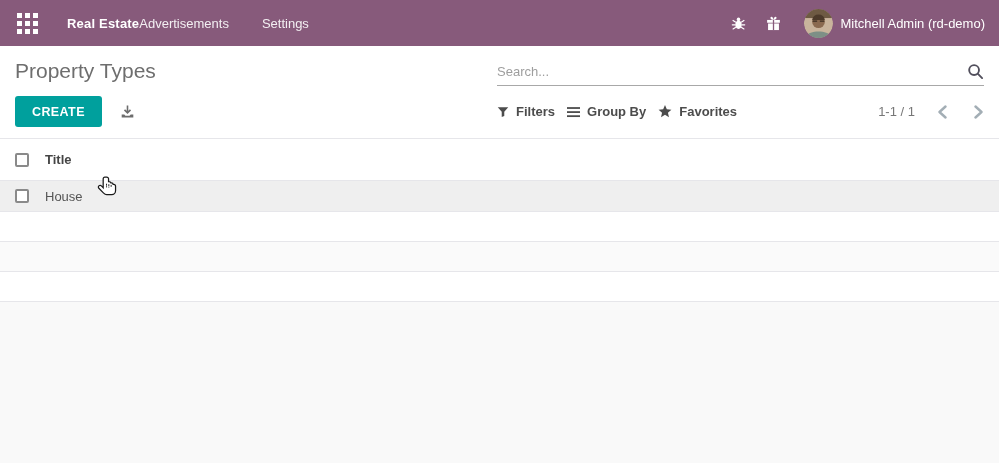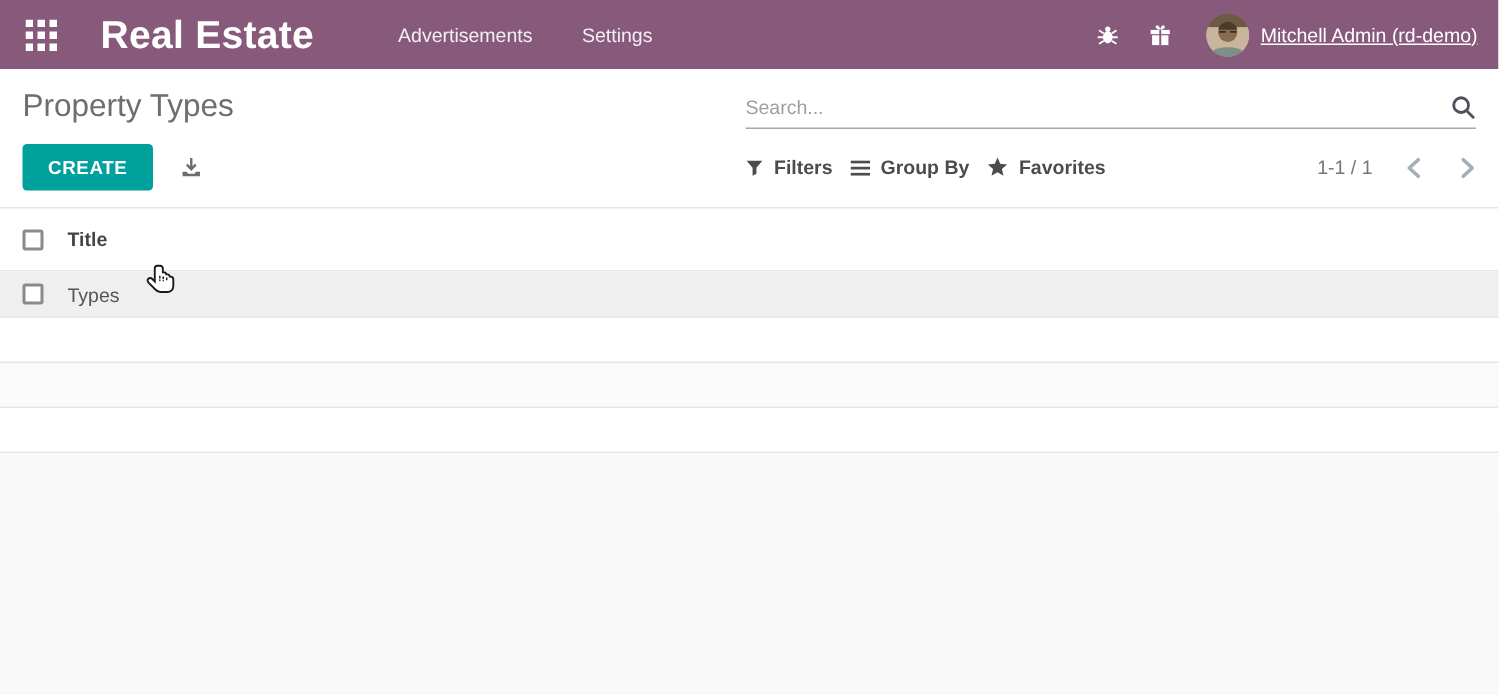--- a/index.html
+++ b/index.html
@@ -21,41 +21,40 @@
     padding: 0 14px 0 15px;
     color: #fff;
   }
   .apps-btn {
     width: 24px; height: 24px;
     display: flex; align-items: center; justify-content: center;
     margin-right: 28px;
     cursor: pointer;
   }
   .brand {
-    font-size: 26px;
+    font-size: 13px;
     font-weight: 700;
     letter-spacing: .2px;
-    margin-right: 56px;
     white-space: nowrap;
   }
   .nav-menu { display: flex; align-items: center; gap: 33px; }
   .nav-menu .menu-item {
     font-size: 13px;
     color: rgba(255,255,255,.9);
     cursor: pointer;
     white-space: nowrap;
   }
   .nav-right { margin-left: auto; display: flex; align-items: center; }
   .nav-icon-btn {
     width: 18px; height: 18px;
     display: flex; align-items: center; justify-content: center;
     color: #fff; cursor: pointer;
   }
   .nav-icon-btn + .nav-icon-btn { margin-left: 17px; }
-  .user-menu { display: flex; align-items: center; margin-left: 21px; cursor: pointer; text-decoration: underline; }
+  .user-menu { display: flex; align-items: center; margin-left: 21px; cursor: pointer; }
   .avatar {
     width: 29px; height: 29px; border-radius: 50%;
     overflow: hidden; flex: 0 0 auto;
   }
   .user-name { font-size: 13px; margin-left: 8px; color: #fff; white-space: nowrap; }
 
   
   .content { height: 417px; background: var(--canvas_bg, #f9f9f9); }
   .control-panel { background: #fff; }
 
@@ -294,21 +293,21 @@
     </div>
   </div>
 
   <div class="list-table">
     <div class="lt-row lt-header">
       <span class="cbox"></span>
       <span class="col-label cell-gap">Title</span>
     </div>
     <div class="lt-row lt-data">
       <span class="cbox"></span>
-      <span class="cell-text cell-gap">Types</span>
+      <span class="cell-text cell-gap">House</span>
     </div>
     <div class="lt-row lt-empty"></div>
     <div class="lt-row lt-empty stripe"></div>
     <div class="lt-row lt-empty"></div>
   </div>
 </div>
 
 <span class="hand-cursor">
   <svg width="23" height="24" viewBox="0 0 24 25">
     <path d="M9.2 2.2c-1 0-1.7.8-1.7 1.8v9.2l-1.9-1.9c-.7-.7-1.9-.7-2.6 0-.7.7-.7 1.8 0 2.5l4.7 4.8c.9.9 2 1.9 3.5 1.9h5.1c2.3 0 4.1-1.8 4.1-4.1v-4.6c0-1.1-.9-2-2-2h-.5c-.1-.9-.9-1.6-1.8-1.6h-.6c-.2-.8-.9-1.4-1.8-1.4h-.6V4c0-1-.8-1.8-1.9-1.8z" fill="#ffffff" stroke="#1a1a1a" stroke-width="1.3"></path>

